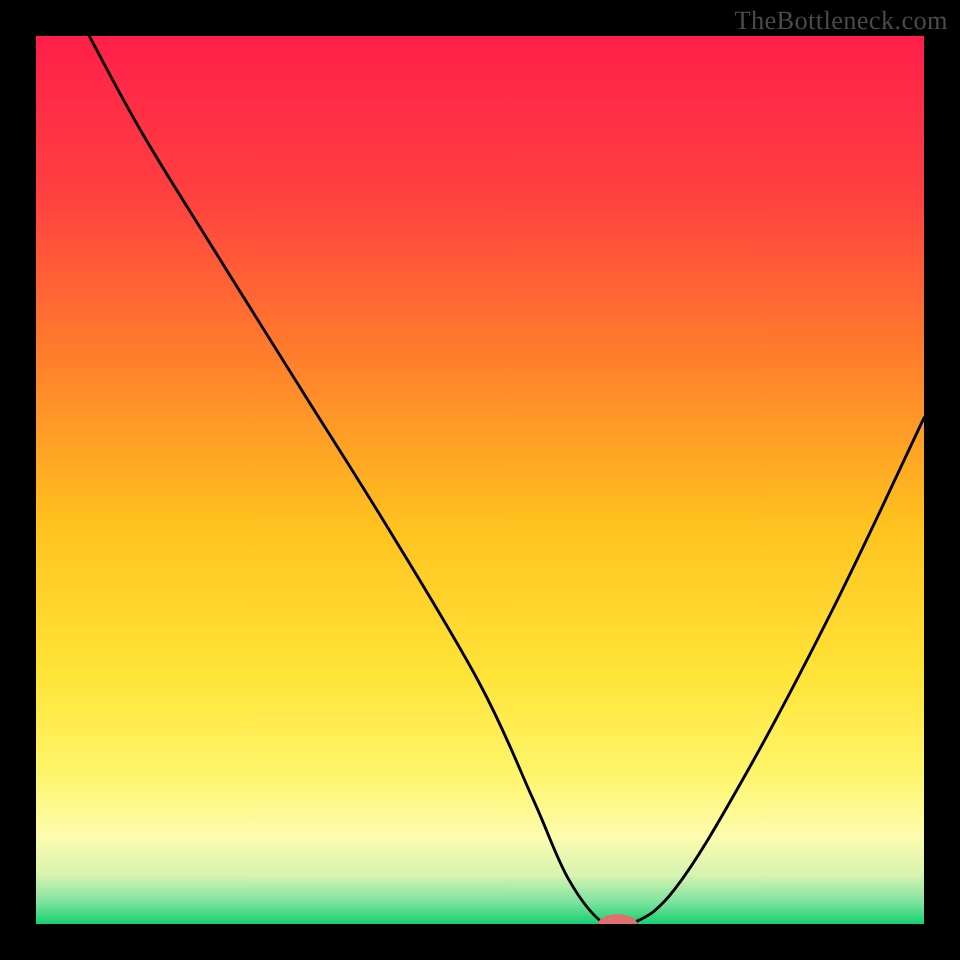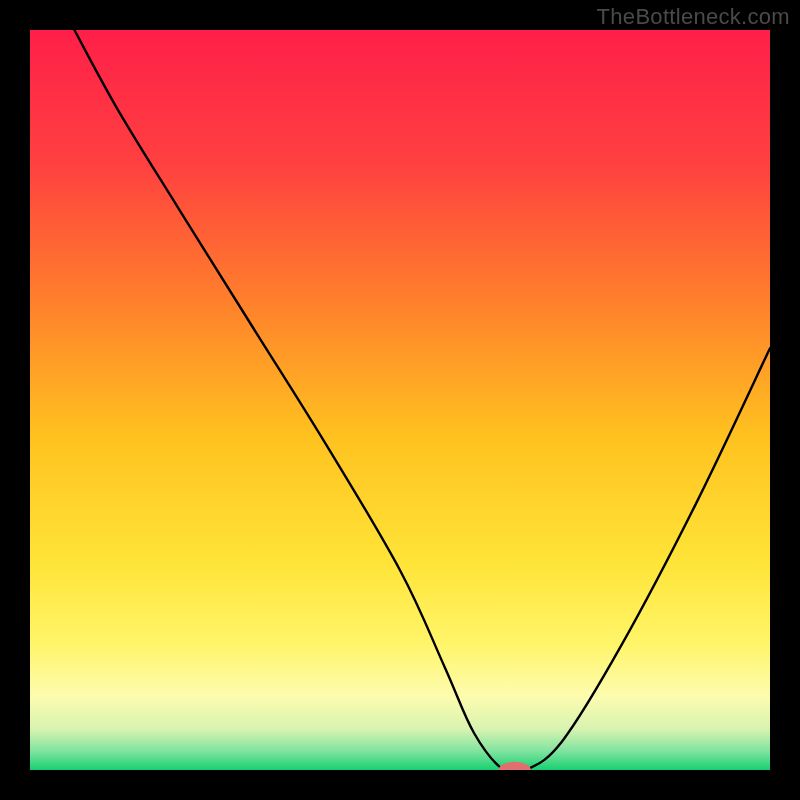--- a/index.html
+++ b/index.html
@@ -20,20 +20,21 @@
   .watermark {
     position: absolute;
     top: 4px;
     right: 10px;
     color: #4a4a4a;
     font-size: 22px;
     font-weight: 500;
     letter-spacing: 0.3px;
     z-index: 5;
     user-select: none;
+    font-family: Liberation Serif, serif;
   }
   .plot-wrap {
     position: absolute;
     left: 30px;
     top: 30px;
     width: 740px;
     height: 740px;
   }
   svg {
     display: block;

